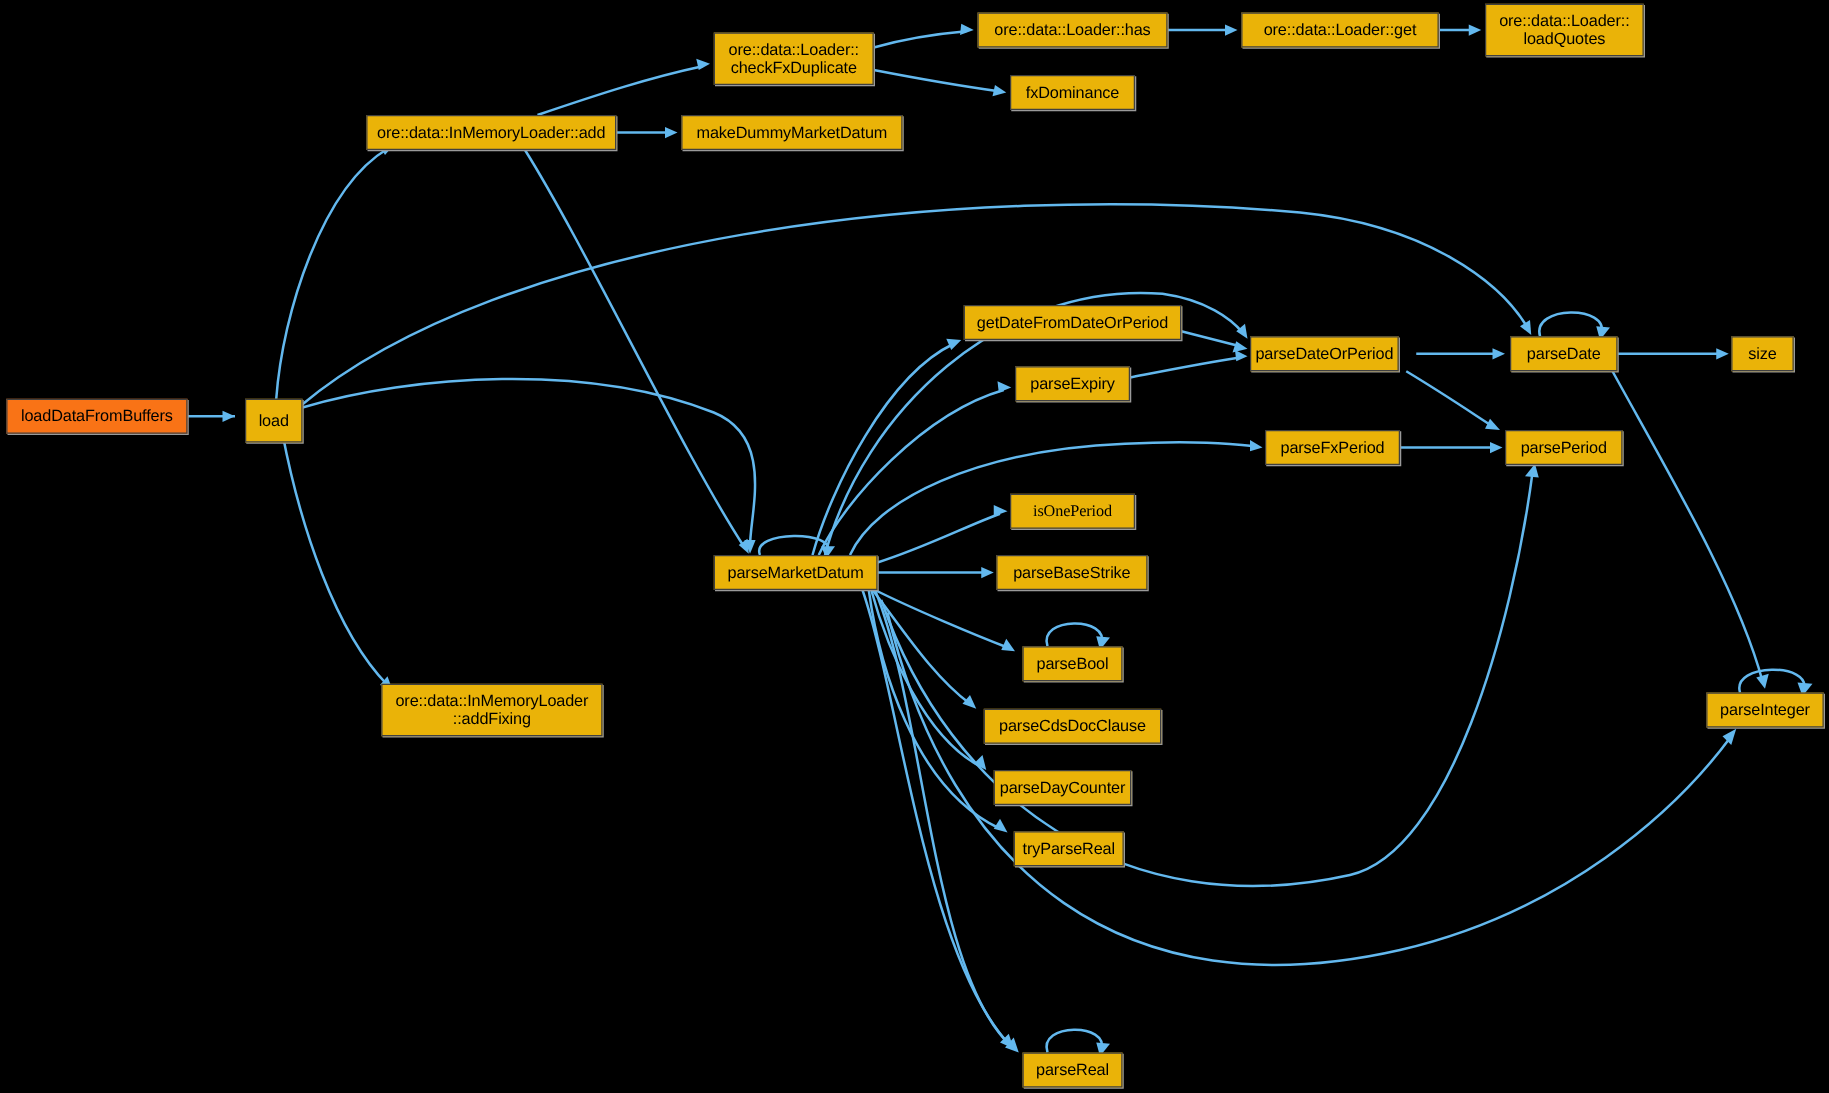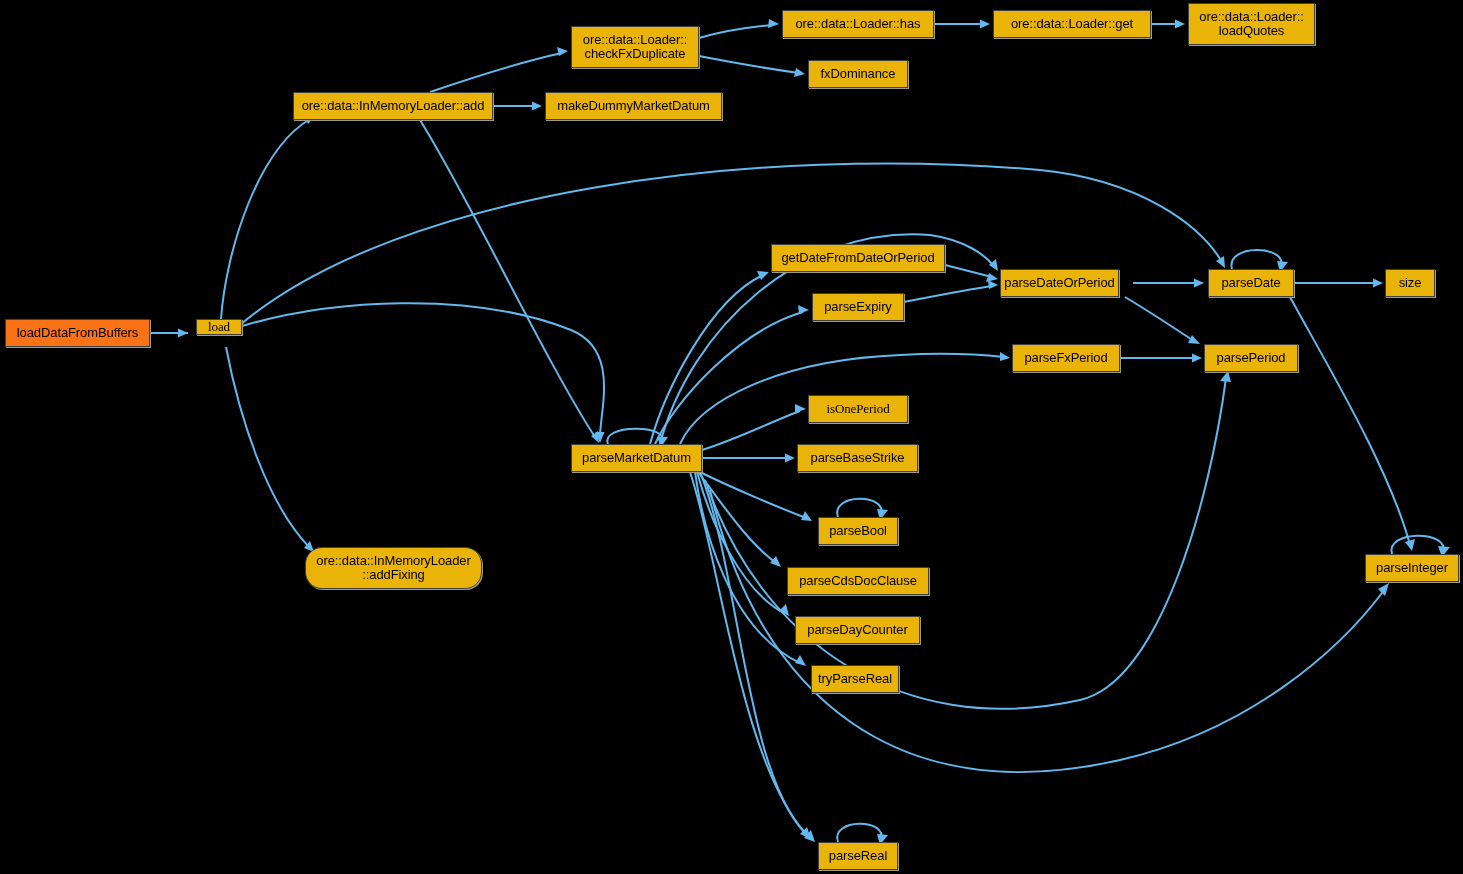--- a/index.html
+++ b/index.html
@@ -135,40 +135,40 @@
       <path d="M1412,551 L1415,539 L1405,542 Z" class="edge-head" fill="#63b8ee"></path>
       <path d="M1392,554 C1385,530 1450,530 1443,552" class="edge-path" stroke="#63b8ee"></path>
       <path d="M1442,557 L1450,547 L1438,546 Z" class="edge-head" fill="#63b8ee"></path>
       <path d="M838,517 C830,493 888,493 881,515" class="edge-path" stroke="#63b8ee"></path>
       <path d="M880,520 L888,510 L877,509 Z" class="edge-head" fill="#63b8ee"></path>
       <path d="M838,842 C830,818 888,818 881,840" class="edge-path" stroke="#63b8ee"></path>
       <path d="M880,845 L888,835 L877,834 Z" class="edge-head" fill="#63b8ee"></path>
     </svg>
   <div id="nodes-layer">
       <div class="node root" style="left: 5px; top: 319px; width: 145px; height: 28px;"><span class="node-label">loadDataFromBuffers</span></div>
-      <div class="node" style="left: 196px; top: 319px; width: 46px; height: 16px; font-family: Liberation Serif, serif;"><span class="node-label">load</span></div>
+      <div class="node" style="left: 196px; top: 319px; width: 46px; height: 35px;"><span class="node-label">load</span></div>
       <div class="node" style="left: 293px; top: 92px; width: 200px; height: 28px;"><span class="node-label">ore::data::InMemoryLoader::add</span></div>
       <div class="node" style="left: 571px; top: 26px; width: 128px; height: 42px;"><span class="node-label">ore::data::Loader::
 checkFxDuplicate</span></div>
       <div class="node" style="left: 545px; top: 92px; width: 177px; height: 28px;"><span class="node-label">makeDummyMarketDatum</span></div>
       <div class="node" style="left: 782px; top: 10px; width: 152px; height: 28px;"><span class="node-label">ore::data::Loader::has</span></div>
       <div class="node" style="left: 993px; top: 10px; width: 158px; height: 28px;"><span class="node-label">ore::data::Loader::get</span></div>
       <div class="node" style="left: 1188px; top: 3px; width: 127px; height: 42px;"><span class="node-label">ore::data::Loader::
 loadQuotes</span></div>
       <div class="node" style="left: 808px; top: 60px; width: 100px; height: 28px; align-items: center;"><span class="node-label">fxDominance</span></div>
-      <div class="node" style="left: 305px; top: 547px; width: 177px; height: 42px; border-radius: 17px;"><span class="node-label">ore::data::InMemoryLoader
+      <div class="node" style="left: 305px; top: 547px; width: 177px; height: 42px;"><span class="node-label">ore::data::InMemoryLoader
 ::addFixing</span></div>
       <div class="node" style="left: 571px; top: 444px; width: 131px; height: 28px;"><span class="node-label">parseMarketDatum</span></div>
       <div class="node" style="left: 771px; top: 244px; width: 174px; height: 28px;"><span class="node-label">getDateFromDateOrPeriod</span></div>
       <div class="node" style="left: 812px; top: 293px; width: 92px; height: 28px;"><span class="node-label">parseExpiry</span></div>
       <div class="node" style="left: 808px; top: 395px; width: 100px; height: 28px; font-family: Liberation Serif, serif;"><span class="node-label">isOnePeriod</span></div>
       <div class="node" style="left: 797px; top: 444px; width: 121px; height: 28px;"><span class="node-label">parseBaseStrike</span></div>
       <div class="node" style="left: 818px; top: 517px; width: 80px; height: 28px;"><span class="node-label">parseBool</span></div>
       <div class="node" style="left: 787px; top: 567px; width: 142px; height: 28px;"><span class="node-label">parseCdsDocClause</span></div>
-      <div class="node" style="left: 795px; top: 616px; width: 125px; height: 28px;"><span class="node-label">parseDayCounter</span></div>
+      <div class="node" style="left: 795px; top: 616px; width: 110px; height: 28px;"><span class="node-label">parseDayCounter</span></div>
       <div class="node" style="left: 811px; top: 665px; width: 88px; height: 28px;"><span class="node-label">tryParseReal</span></div>
       <div class="node" style="left: 818px; top: 842px; width: 80px; height: 28px;"><span class="node-label">parseReal</span></div>
       <div class="node" style="left: 1000px; top: 269px; width: 119px; height: 28px;"><span class="node-label">parseDateOrPeriod</span></div>
       <div class="node" style="left: 1012px; top: 344px; width: 108px; height: 28px;"><span class="node-label">parseFxPeriod</span></div>
       <div class="node" style="left: 1208px; top: 269px; width: 86px; height: 28px;"><span class="node-label">parseDate</span></div>
       <div class="node" style="left: 1204px; top: 344px; width: 94px; height: 28px;"><span class="node-label">parsePeriod</span></div>
       <div class="node" style="left: 1385px; top: 269px; width: 50px; height: 28px; justify-content: center;"><span class="node-label">size</span></div>
       <div class="node" style="left: 1365px; top: 554px; width: 94px; height: 28px;"><span class="node-label">parseInteger</span></div>
     </div>
 </div>

